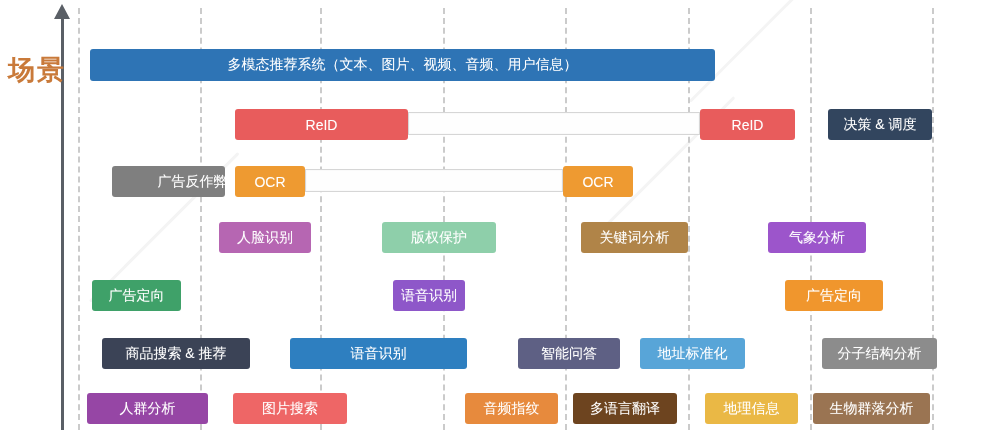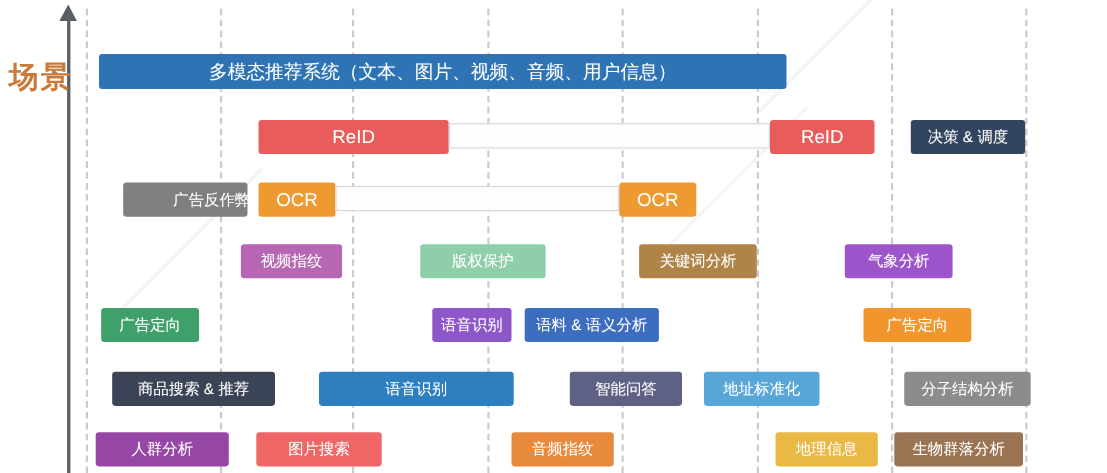--- a/index.html
+++ b/index.html
@@ -24,21 +24,21 @@
   }
   .gridline{
     position:absolute;top:8px;bottom:0;width:0;
     border-left:2px dashed #c3c3c3;opacity:.85;
   }
   .bar{
     position:absolute;border-radius:3px;color:#ffffff;
     font-size:14px;display:flex;align-items:center;justify-content:center;
     white-space:nowrap;box-sizing:border-box;text-shadow:0 0 1px rgba(255,255,255,.25);
   }
-  .bar.big{font-size:17px;}
+  .bar.big{font-size:14px;}
   .bar.hollow{
     background:#fefefe;border:1px solid #d6d6d6;border-radius:0;
     box-shadow:inset 0 0 0 1px #fafafa;
   }
   .wm{
     position:absolute;background:#f0f0f0;opacity:.7;pointer-events:none;
     height:3px;transform:rotate(-45deg);transform-origin:left center;border-radius:2px;
   }
 </style>
 </head>
@@ -64,31 +64,31 @@
     <div class="gridline" style="left: 932px;"></div>
     <div class="bar big" style="left: 90px; width: 625px; top: 49px; height: 32px; background: rgb(46, 116, 181);">多模态推荐系统（文本、图片、视频、音频、用户信息）</div>
     <div class="bar big" style="left: 235px; width: 173px; top: 109px; height: 31px; background: rgb(232, 92, 92);">ReID</div>
     <div class="bar hollow" style="left: 408px; width: 292px; top: 112px; height: 23px;"></div>
     <div class="bar big" style="left: 700px; width: 95px; top: 109px; height: 31px; background: rgb(232, 92, 92);">ReID</div>
     <div class="bar" style="left: 828px; width: 104px; top: 109px; height: 31px; background: rgb(50, 69, 94);">决策 &amp; 调度</div>
     <div class="bar" style="left: 112px; width: 113px; top: 166px; height: 31px; background: rgb(127, 127, 127); padding-left: 48px;">广告反作弊</div>
     <div class="bar big" style="left: 235px; width: 70px; top: 166px; height: 31px; background: rgb(238, 154, 49);">OCR</div>
     <div class="bar hollow" style="left: 305px; width: 258px; top: 169px; height: 23px;"></div>
     <div class="bar big" style="left: 563px; width: 70px; top: 166px; height: 31px; background: rgb(238, 154, 49);">OCR</div>
-    <div class="bar" style="left: 219px; width: 92px; top: 222px; height: 31px; background: rgb(182, 102, 178);">视频指纹</div>
+    <div class="bar" style="left: 219px; width: 92px; top: 222px; height: 31px; background: rgb(182, 102, 178);">人脸识别</div>
     <div class="bar" style="left: 382px; width: 114px; top: 222px; height: 31px; background: rgb(142, 207, 170);">版权保护</div>
     <div class="bar" style="left: 581px; width: 107px; top: 222px; height: 31px; background: rgb(176, 132, 72);">关键词分析</div>
     <div class="bar" style="left: 768px; width: 98px; top: 222px; height: 31px; background: rgb(156, 85, 203);">气象分析</div>
     <div class="bar" style="left: 92px; width: 89px; top: 280px; height: 31px; background: rgb(63, 161, 105);">广告定向</div>
     <div class="bar" style="left: 393px; width: 72px; top: 280px; height: 31px; background: rgb(142, 87, 201);">语音识别</div>
-    <div class="bar" style="left: 477px; width: 122px; top: 280px; height: 31px; background: rgb(61, 109, 191);">语料 &amp; 语义分析</div>
     <div class="bar" style="left: 785px; width: 98px; top: 280px; height: 31px; background: rgb(240, 150, 45);">广告定向</div>
     <div class="bar" style="left: 102px; width: 148px; top: 338px; height: 31px; background: rgb(59, 67, 86); text-align: center;">商品搜索 &amp; 推荐</div>
     <div class="bar" style="left: 290px; width: 177px; top: 338px; height: 31px; background: rgb(46, 127, 192);">语音识别</div>
     <div class="bar" style="left: 518px; width: 102px; top: 338px; height: 31px; background: rgb(94, 96, 132);">智能问答</div>
     <div class="bar" style="left: 640px; width: 105px; top: 338px; height: 31px; background: rgb(88, 165, 216);">地址标准化</div>
     <div class="bar" style="left: 822px; width: 115px; top: 338px; height: 31px; background: rgb(140, 140, 140);">分子结构分析</div>
     <div class="bar" style="left: 87px; width: 121px; top: 393px; height: 31px; background: rgb(150, 70, 165);">人群分析</div>
     <div class="bar" style="left: 233px; width: 114px; top: 393px; height: 31px; background: rgb(238, 102, 102);">图片搜索</div>
     <div class="bar" style="left: 465px; width: 93px; top: 393px; height: 31px; background: rgb(231, 138, 61);">音频指纹</div>
+    <div class="bar" style="left: 573px; width: 104px; top: 393px; height: 31px; background: rgb(109, 68, 31);">多语言翻译</div>
     <div class="bar" style="left: 705px; width: 93px; top: 393px; height: 31px; background: rgb(234, 184, 69);">地理信息</div>
     <div class="bar" style="left: 813px; width: 117px; top: 393px; height: 31px; background: rgb(154, 116, 82);">生物群落分析</div>
   </div>
 
 </body></html>

